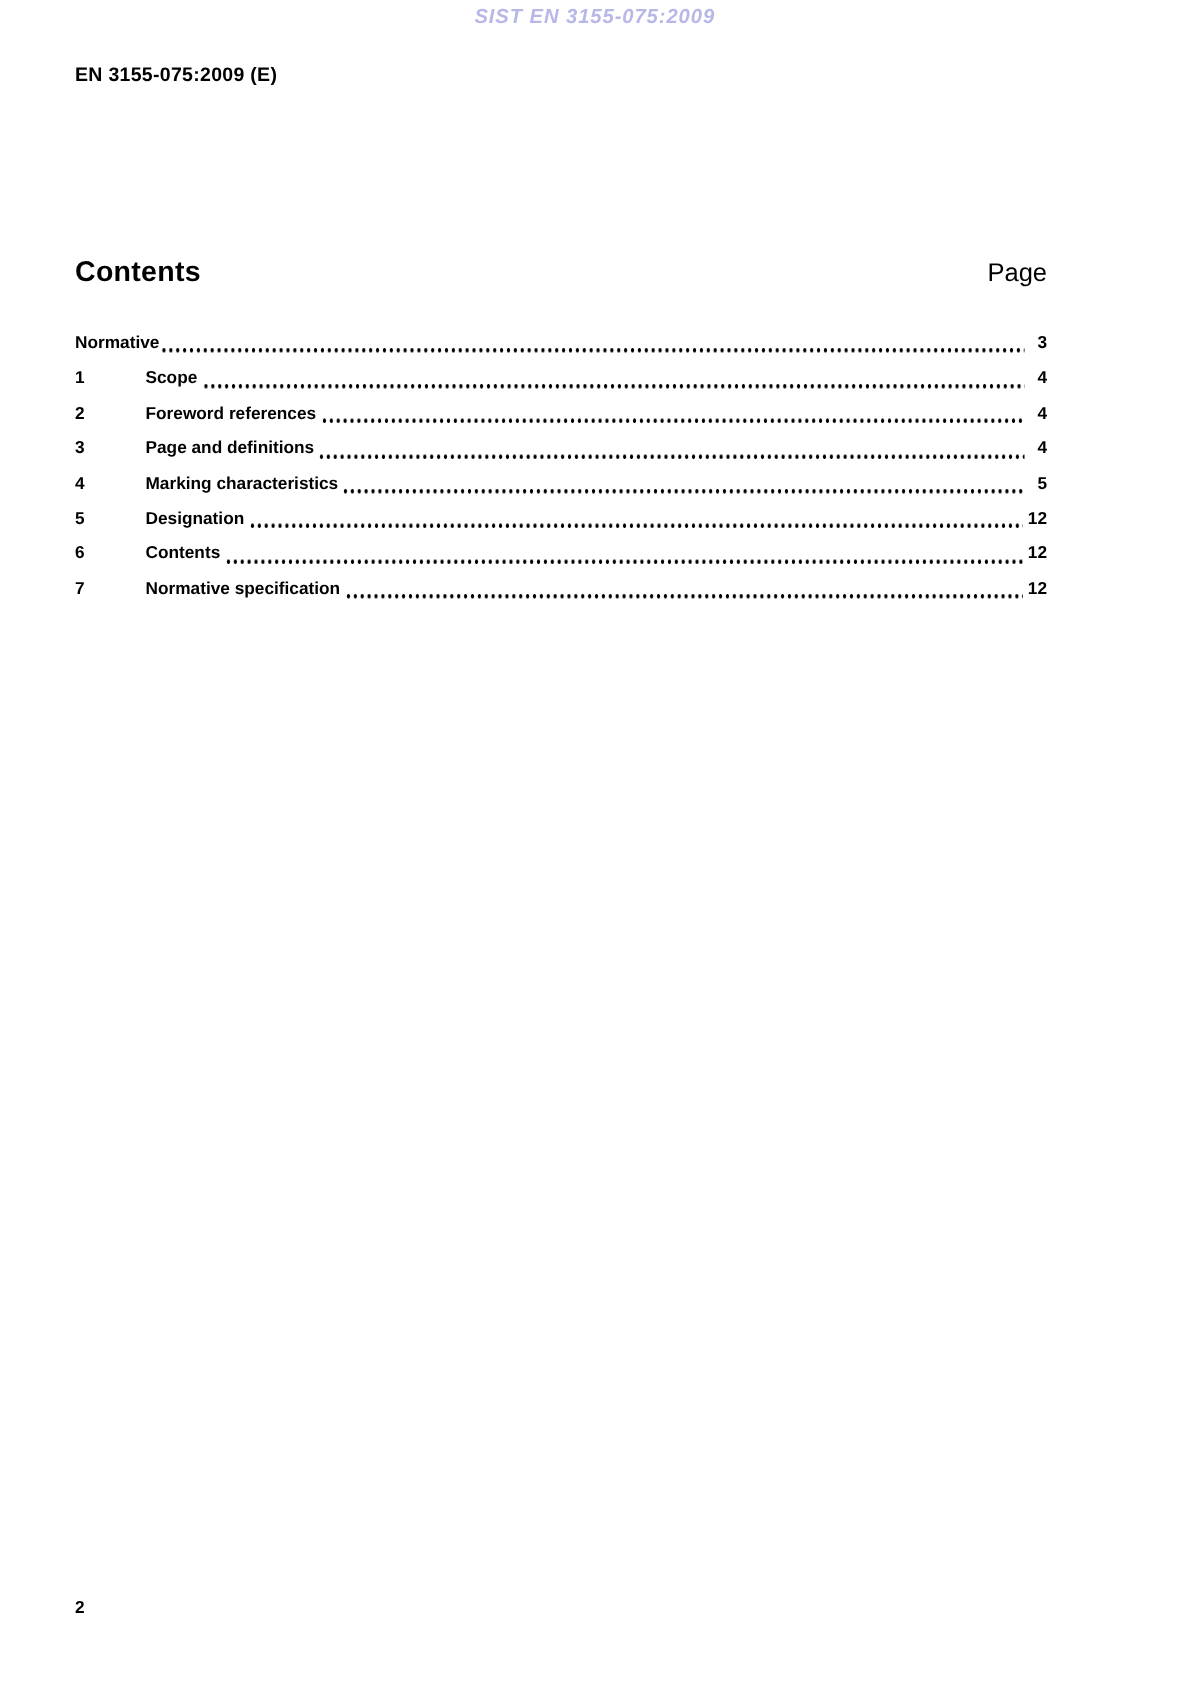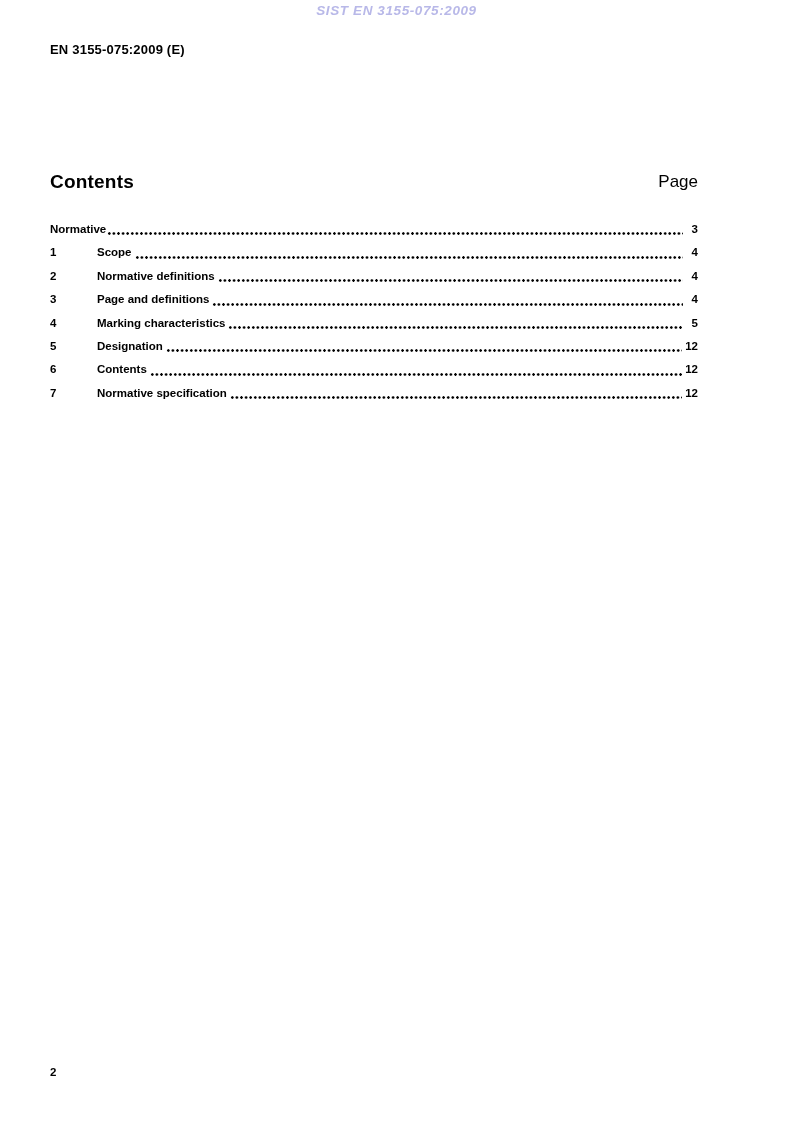--- a/index.html
+++ b/index.html
@@ -123,21 +123,21 @@
         <span class="toc-page">3</span>
       </div>
       <div class="toc-row">
         <span class="toc-num">1</span>
         <span class="toc-title">Scope</span>
         <span class="toc-dots"></span>
         <span class="toc-page">4</span>
       </div>
       <div class="toc-row">
         <span class="toc-num">2</span>
-        <span class="toc-title">Normative definitions</span>
+        <span class="toc-title">Foreword references</span>
         <span class="toc-dots"></span>
         <span class="toc-page">4</span>
       </div>
       <div class="toc-row">
         <span class="toc-num">3</span>
         <span class="toc-title">Page and definitions</span>
         <span class="toc-dots"></span>
         <span class="toc-page">4</span>
       </div>
       <div class="toc-row">

